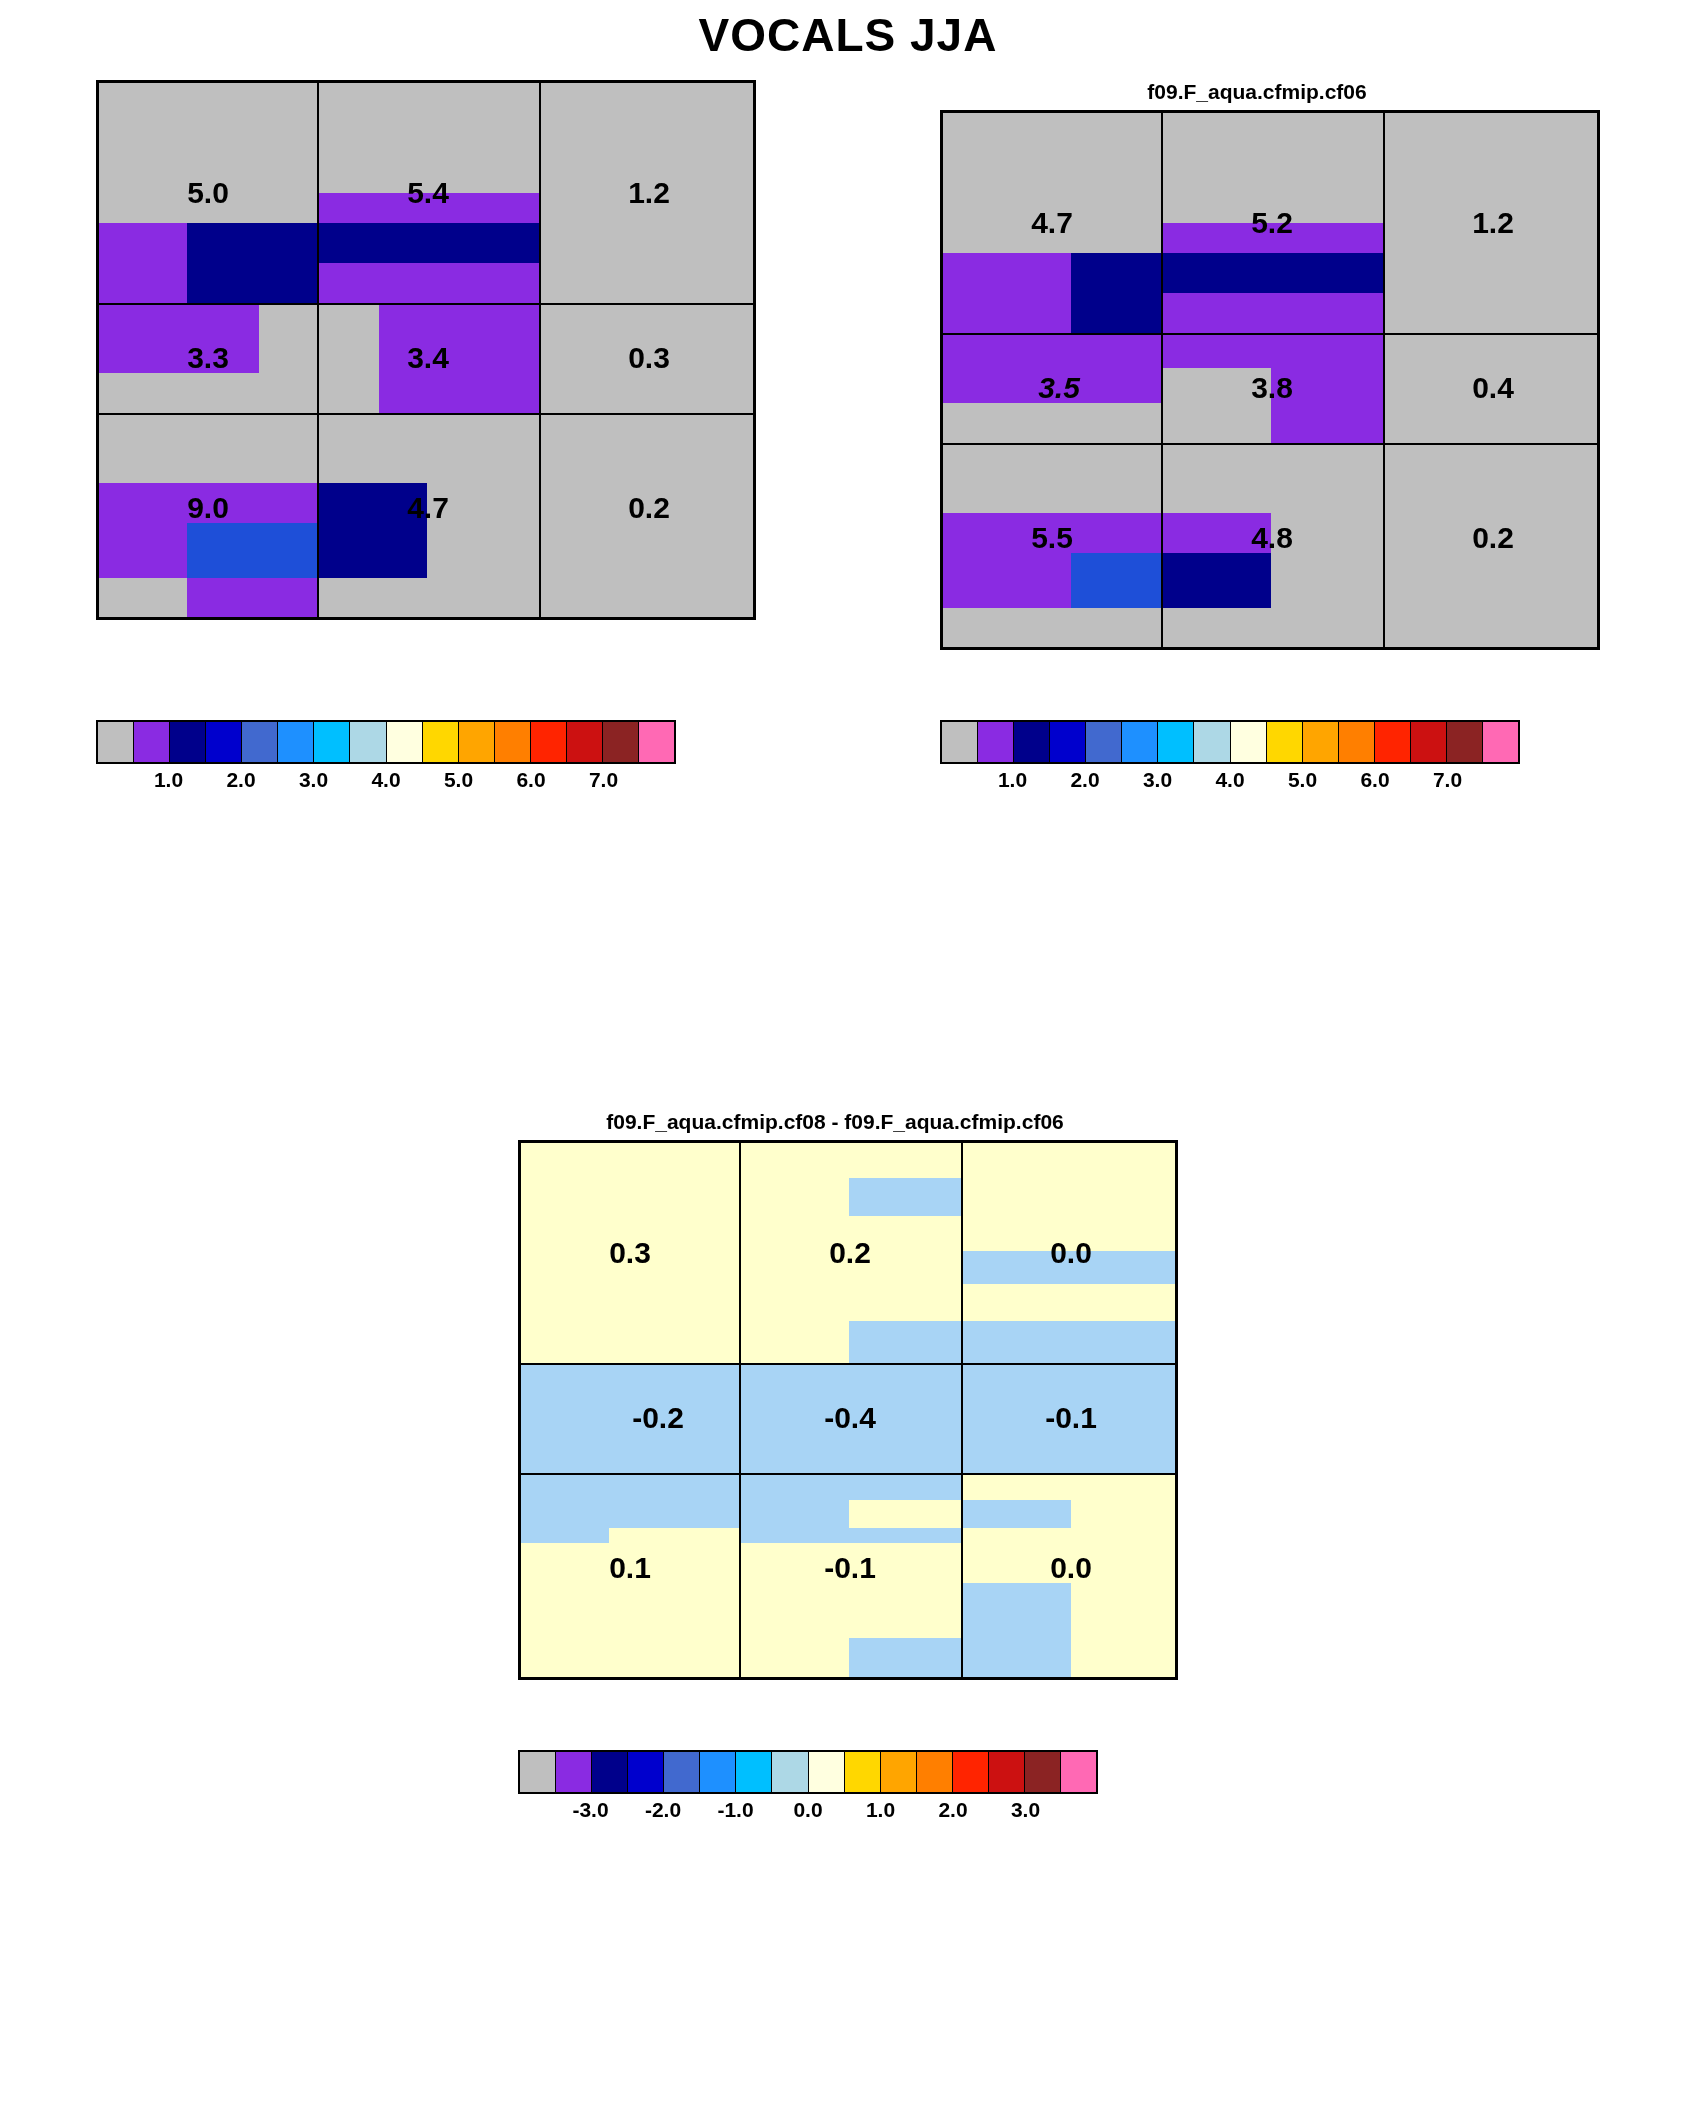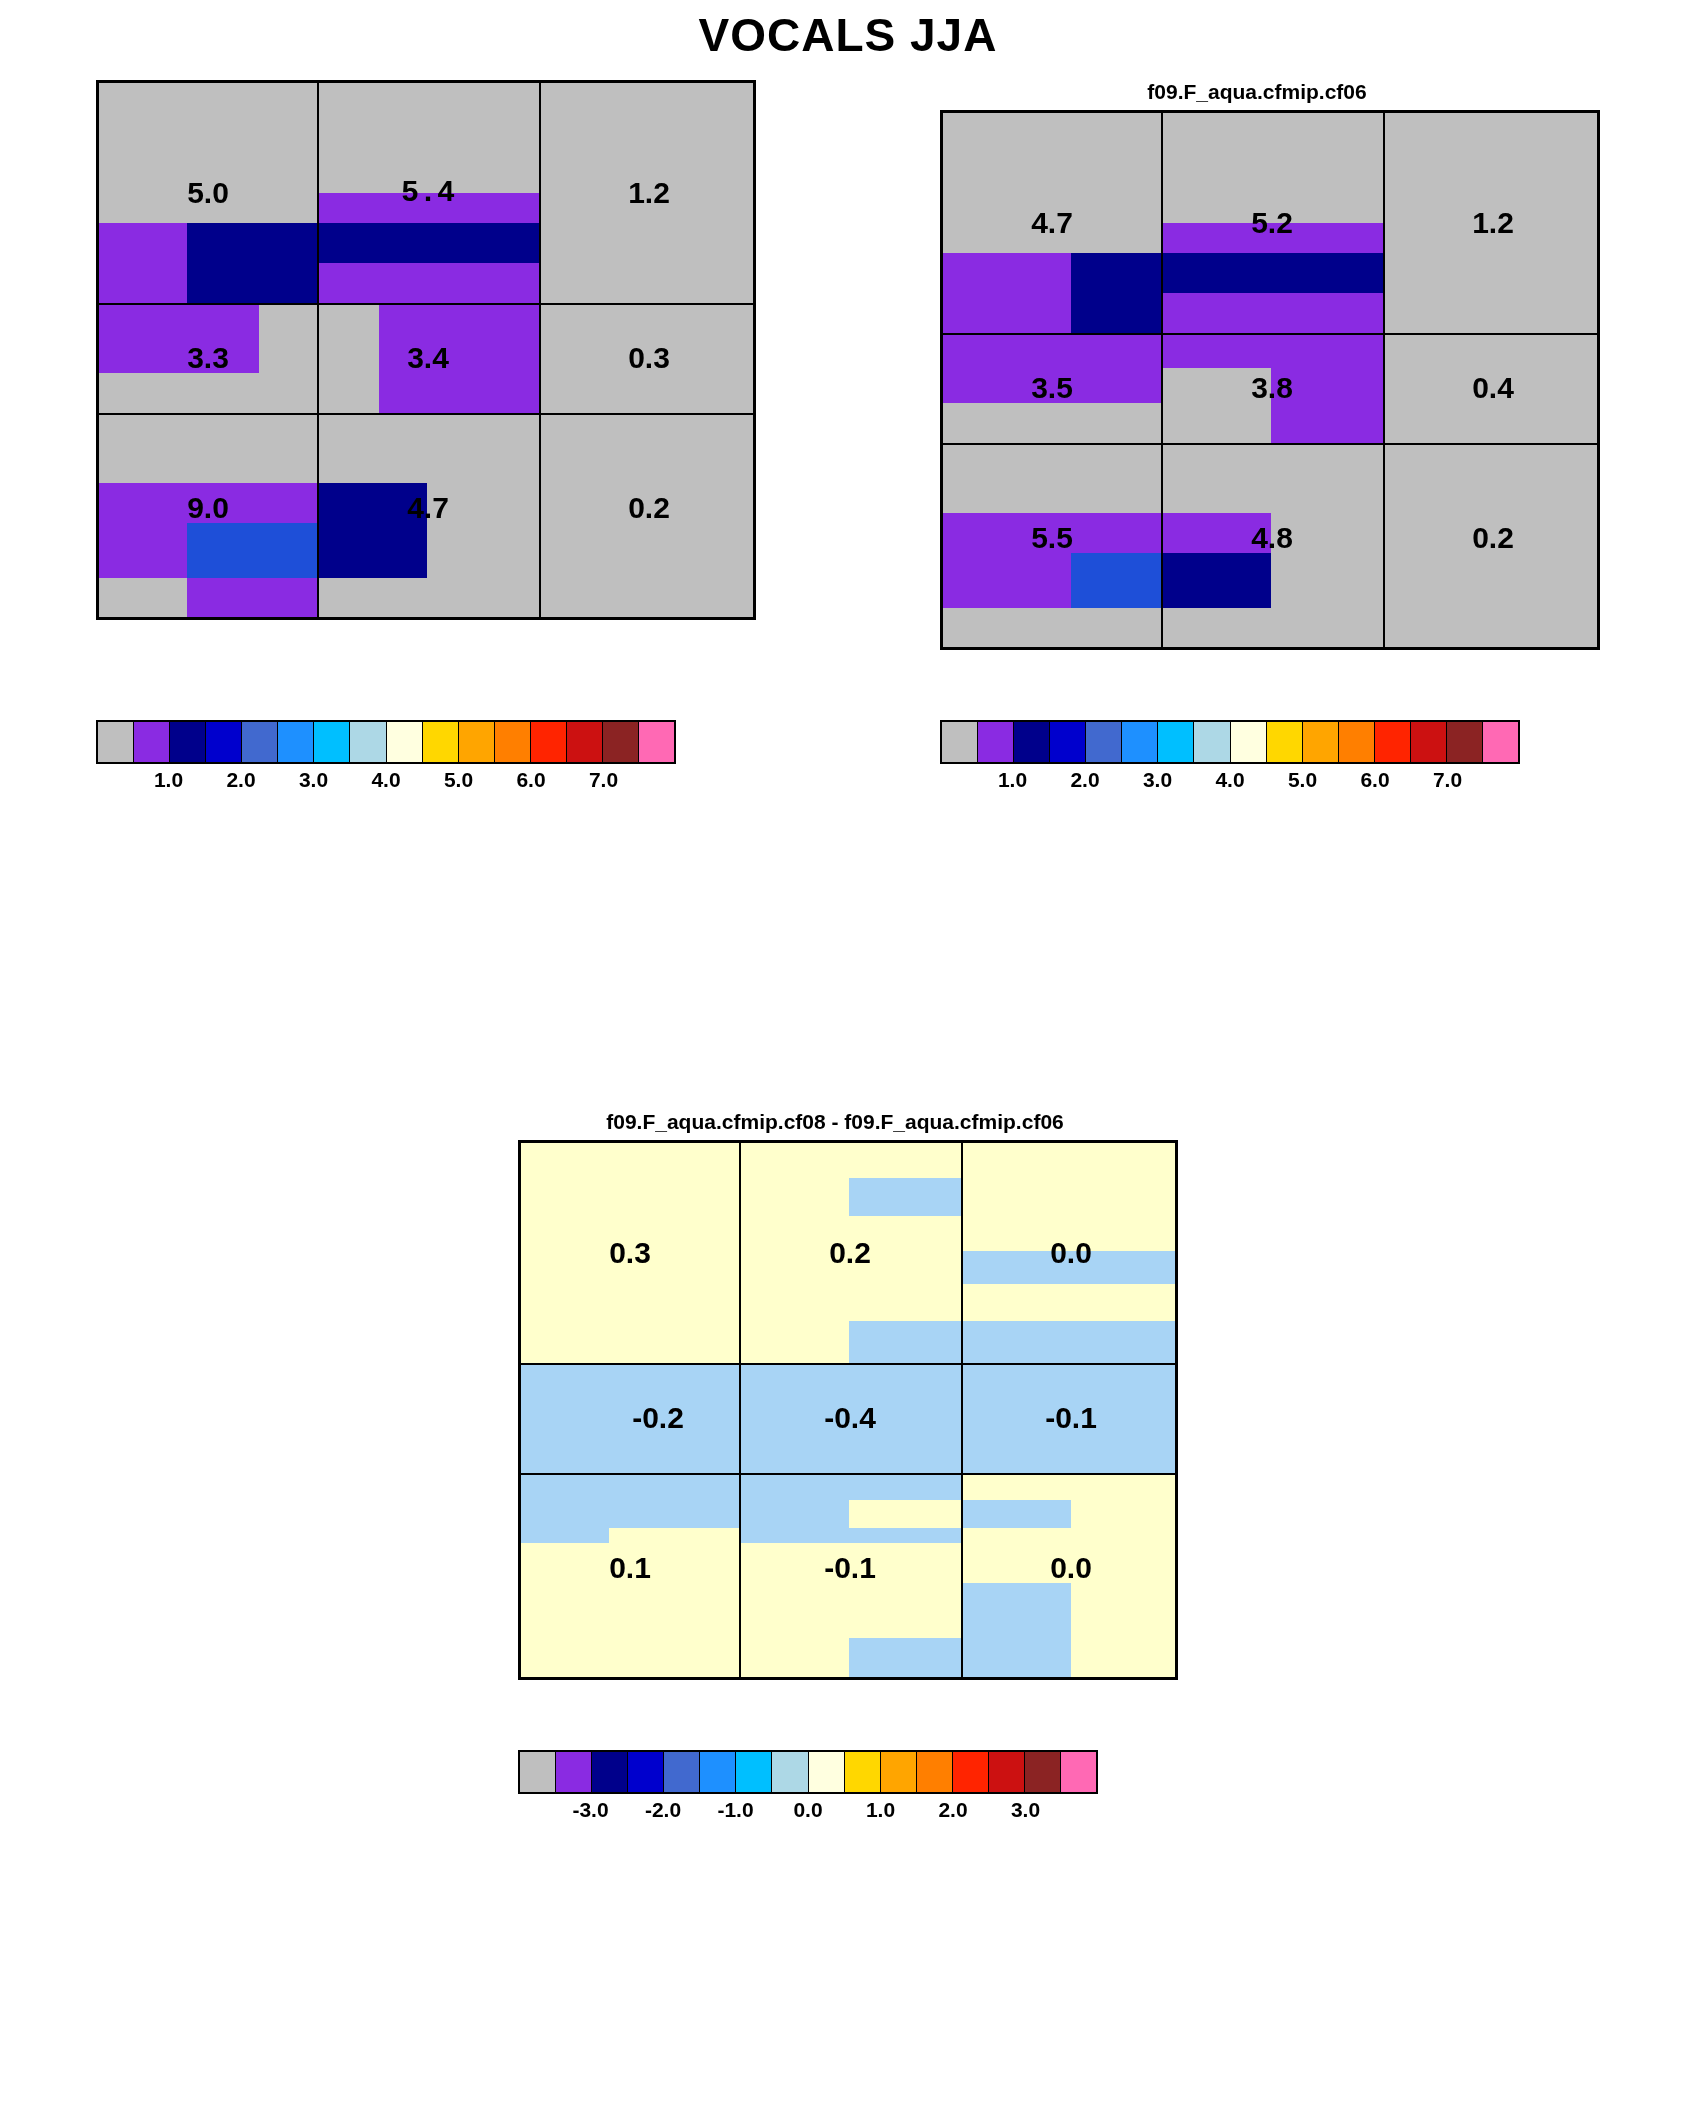--- a/index.html
+++ b/index.html
@@ -133,21 +133,21 @@
         <div class="cell-fill" style="left:88px;  top:440px; width:130px; height:55px;  background:#1e4fd8;"></div>
         <div class="cell-fill" style="left:88px;  top:495px; width:130px; height:45px;  background:#8a2be2;"></div>
         <div class="cell-fill" style="left:218px; top:400px; width:110px; height:95px;  background:#00008b;"></div>
 
         <div class="grid-line-v" style="left:218px;"></div>
         <div class="grid-line-v" style="left:440px;"></div>
         <div class="grid-line-h" style="top:220px;"></div>
         <div class="grid-line-h" style="top:330px;"></div>
 
         <div class="cell-label" style="left:109px; top:110px;">5.0</div>
-        <div class="cell-label" style="left:329px; top:110px;font-family:Liberation Mono, monospace;">5.4</div>
+        <div class="cell-label" style="left:329px; top:110px;">5.4</div>
         <div class="cell-label" style="left:550px; top:110px;">1.2</div>
         <div class="cell-label" style="left:109px; top:275px;">3.3</div>
         <div class="cell-label" style="left:329px; top:275px;">3.4</div>
         <div class="cell-label" style="left:550px; top:275px;">0.3</div>
         <div class="cell-label" style="left:109px; top:425px;">9.0</div>
         <div class="cell-label" style="left:329px; top:425px;">4.7</div>
         <div class="cell-label" style="left:550px; top:425px;">0.2</div>
 
       </div>
     </div>
@@ -204,21 +204,21 @@
         <div class="cell-fill" style="left:218px; top:440px; width:110px; height:55px;  background:#00008b;"></div>
 
         <div class="grid-line-v" style="left:218px;"></div>
         <div class="grid-line-v" style="left:440px;"></div>
         <div class="grid-line-h" style="top:220px;"></div>
         <div class="grid-line-h" style="top:330px;"></div>
 
         <div class="cell-label" style="left:109px; top:110px;">4.7</div>
         <div class="cell-label" style="left:329px; top:110px;">5.2</div>
         <div class="cell-label" style="left:550px; top:110px;">1.2</div>
-        <div class="cell-label" style="left:109px; top:275px;">3.5</div>
+        <div class="cell-label" style="left:116px; top:275px;font-style:italic;">3.5</div>
         <div class="cell-label" style="left:329px; top:275px;">3.8</div>
         <div class="cell-label" style="left:550px; top:275px;">0.4</div>
         <div class="cell-label" style="left:109px; top:425px;">5.5</div>
         <div class="cell-label" style="left:329px; top:425px;">4.8</div>
         <div class="cell-label" style="left:550px; top:425px;">0.2</div>
 
       </div>
     </div>
 
     <div class="colorbar-wrap" style="left:78px; top:640px; width:580px;">

